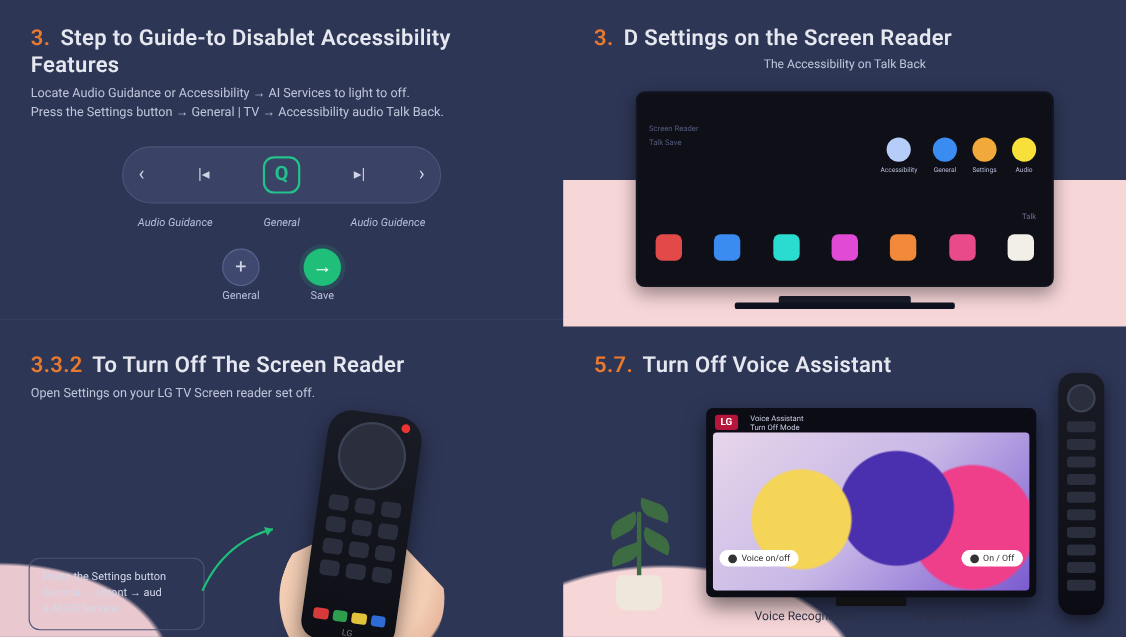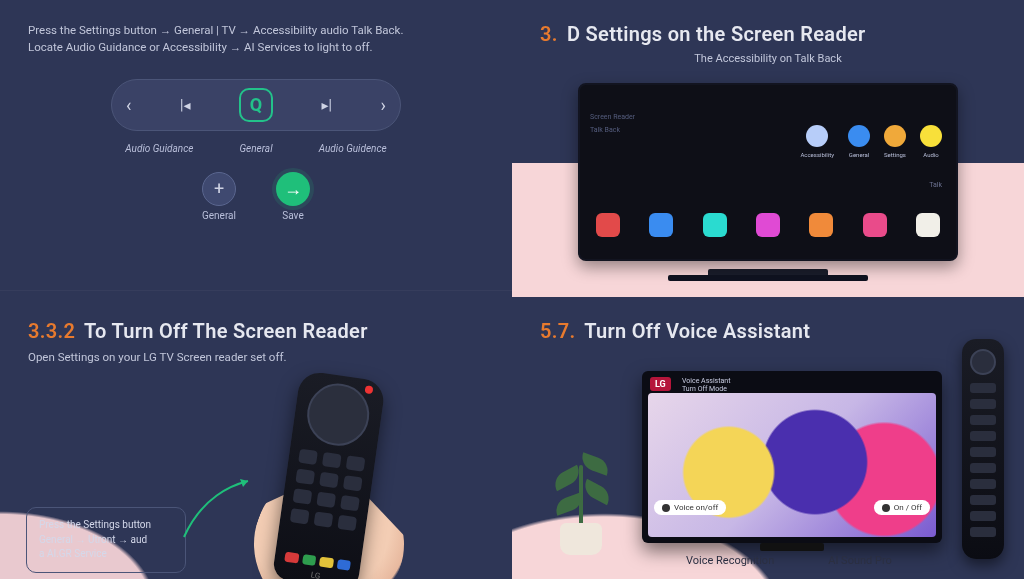--- a/index.html
+++ b/index.html
@@ -54,21 +54,21 @@
   .tv-bar{position:absolute;top:6px;left:8px;right:8px;height:12px;display:flex;justify-content:space-between;align-items:center;font-size:7px;color:#5a607a;}
   .tv-bar .dots span{display:inline-block;width:6px;height:6px;background:#394160;border-radius:2px;margin-left:2px;}
   .tv-side{position:absolute;top:26px;left:10px;font-size:7px;color:#555d7e; line-height:1.8;}
   .tv-apps{position:absolute;top:40px;right:14px;display:flex;gap:14px;}
   .app-ico{display:flex;flex-direction:column;align-items:center;gap:4px;font-size:6px;color:#b9bfda;}
   .app-dot{width:22px;height:22px;border-radius:50%;background:#fff;}
   .app-dot.b{background:#b7cdf9;} .app-dot.g{background:#3a8cf0;} .app-dot.o{background:#f0a93a;} .app-dot.p{background:#f8e03a;}
   .tv-apps2{position:absolute;bottom:22px;left:16px;right:16px;display:flex;justify-content:space-between;}
   .sq{width:24px;height:24px;border-radius:6px;}
   .sq.r{background:#e24a4a;} .sq.b{background:#3a8cf0;} .sq.t{background:#2adbd0;} .sq.m{background:#e04ad4;} .sq.o{background:#f08a3a;} .sq.k{background:#e94b8a;} .sq.w{background:#f1efe8;}
-  .tv-line{position:absolute;right:14px;top:96px;font-size:7px;color:#6b7190;margin-left:32px;}
+  .tv-line{position:absolute;right:14px;top:108px;font-size:7px;color:#6b7190;margin-left:32px;}
   .save-off{font-size:12px;color:#2b2f41;text-align:center;margin-top:6px;}
   .panel2{background:linear-gradient(#2e3656 0 55%, #f7d6d8 55% 100%);}
 
   
   .panel3{background:
      radial-gradient(ellipse 260px 160px at 0% 110%, #e9c9cf 0 58%, transparent 60%),
      #2e3656;
   }
   .callout{
     position:absolute; left:26px; top:210px; width:160px;
@@ -143,22 +143,26 @@
   .remote2 .col b{height:10px;background:#2a2e3d;border-radius:3px;}
 
   
   body::before{content:"";position:absolute;left:50%;top:0;bottom:0;width:1px;background:rgba(255,255,255,.04);}
   body::after{content:"";position:absolute;top:50%;left:0;right:0;height:1px;background:rgba(255,255,255,.04);}
 </style>
 </head>
 <body>
 
 <section class="panel">
+  <h2>
+    <span class="num">3.</span>
+    <span>Step to Guide-to Disablet Accessibility Features</span>
+  </h2>
+  <p class="sub">Locate Audio Guidance or Accessibility → AI Services to light to off.</p>
   <p class="sub">Press the Settings button → General | TV → Accessibility audio Talk Back.</p>
-  <p class="sub">Locate Audio Guidance or Accessibility → AI Services to light to off.</p>
 
   <div class="pill">
     <span class="chev">‹</span>
     <span class="pill-ico">|◂</span>
     <span class="pill-q">Q</span>
     <span class="pill-ico">▸|</span>
     <span class="chev">›</span>
   </div>
   <div class="pill-labels">
     <span>Audio Guidance</span>
@@ -181,21 +185,21 @@
 <section class="panel panel2">
   <h2>
     <span class="num">3.</span>
     <span>D Settings on the Screen Reader</span>
   </h2>
   <p class="sub2" style="text-align:center;">The Accessibility on Talk Back</p>
 
   <div class="tv-frame">
     <div class="tv-side">
       <div>Screen Reader</div>
-      <div>Talk Back</div>
+      <div>Talk Save</div>
     </div>
     <div class="tv-apps">
       <div class="app-ico">
           <div class="app-dot b"></div>
           <span>Accessibility</span>
         </div>
       <div class="app-ico">
           <div class="app-dot g"></div>
           <span>General</span>
         </div>

